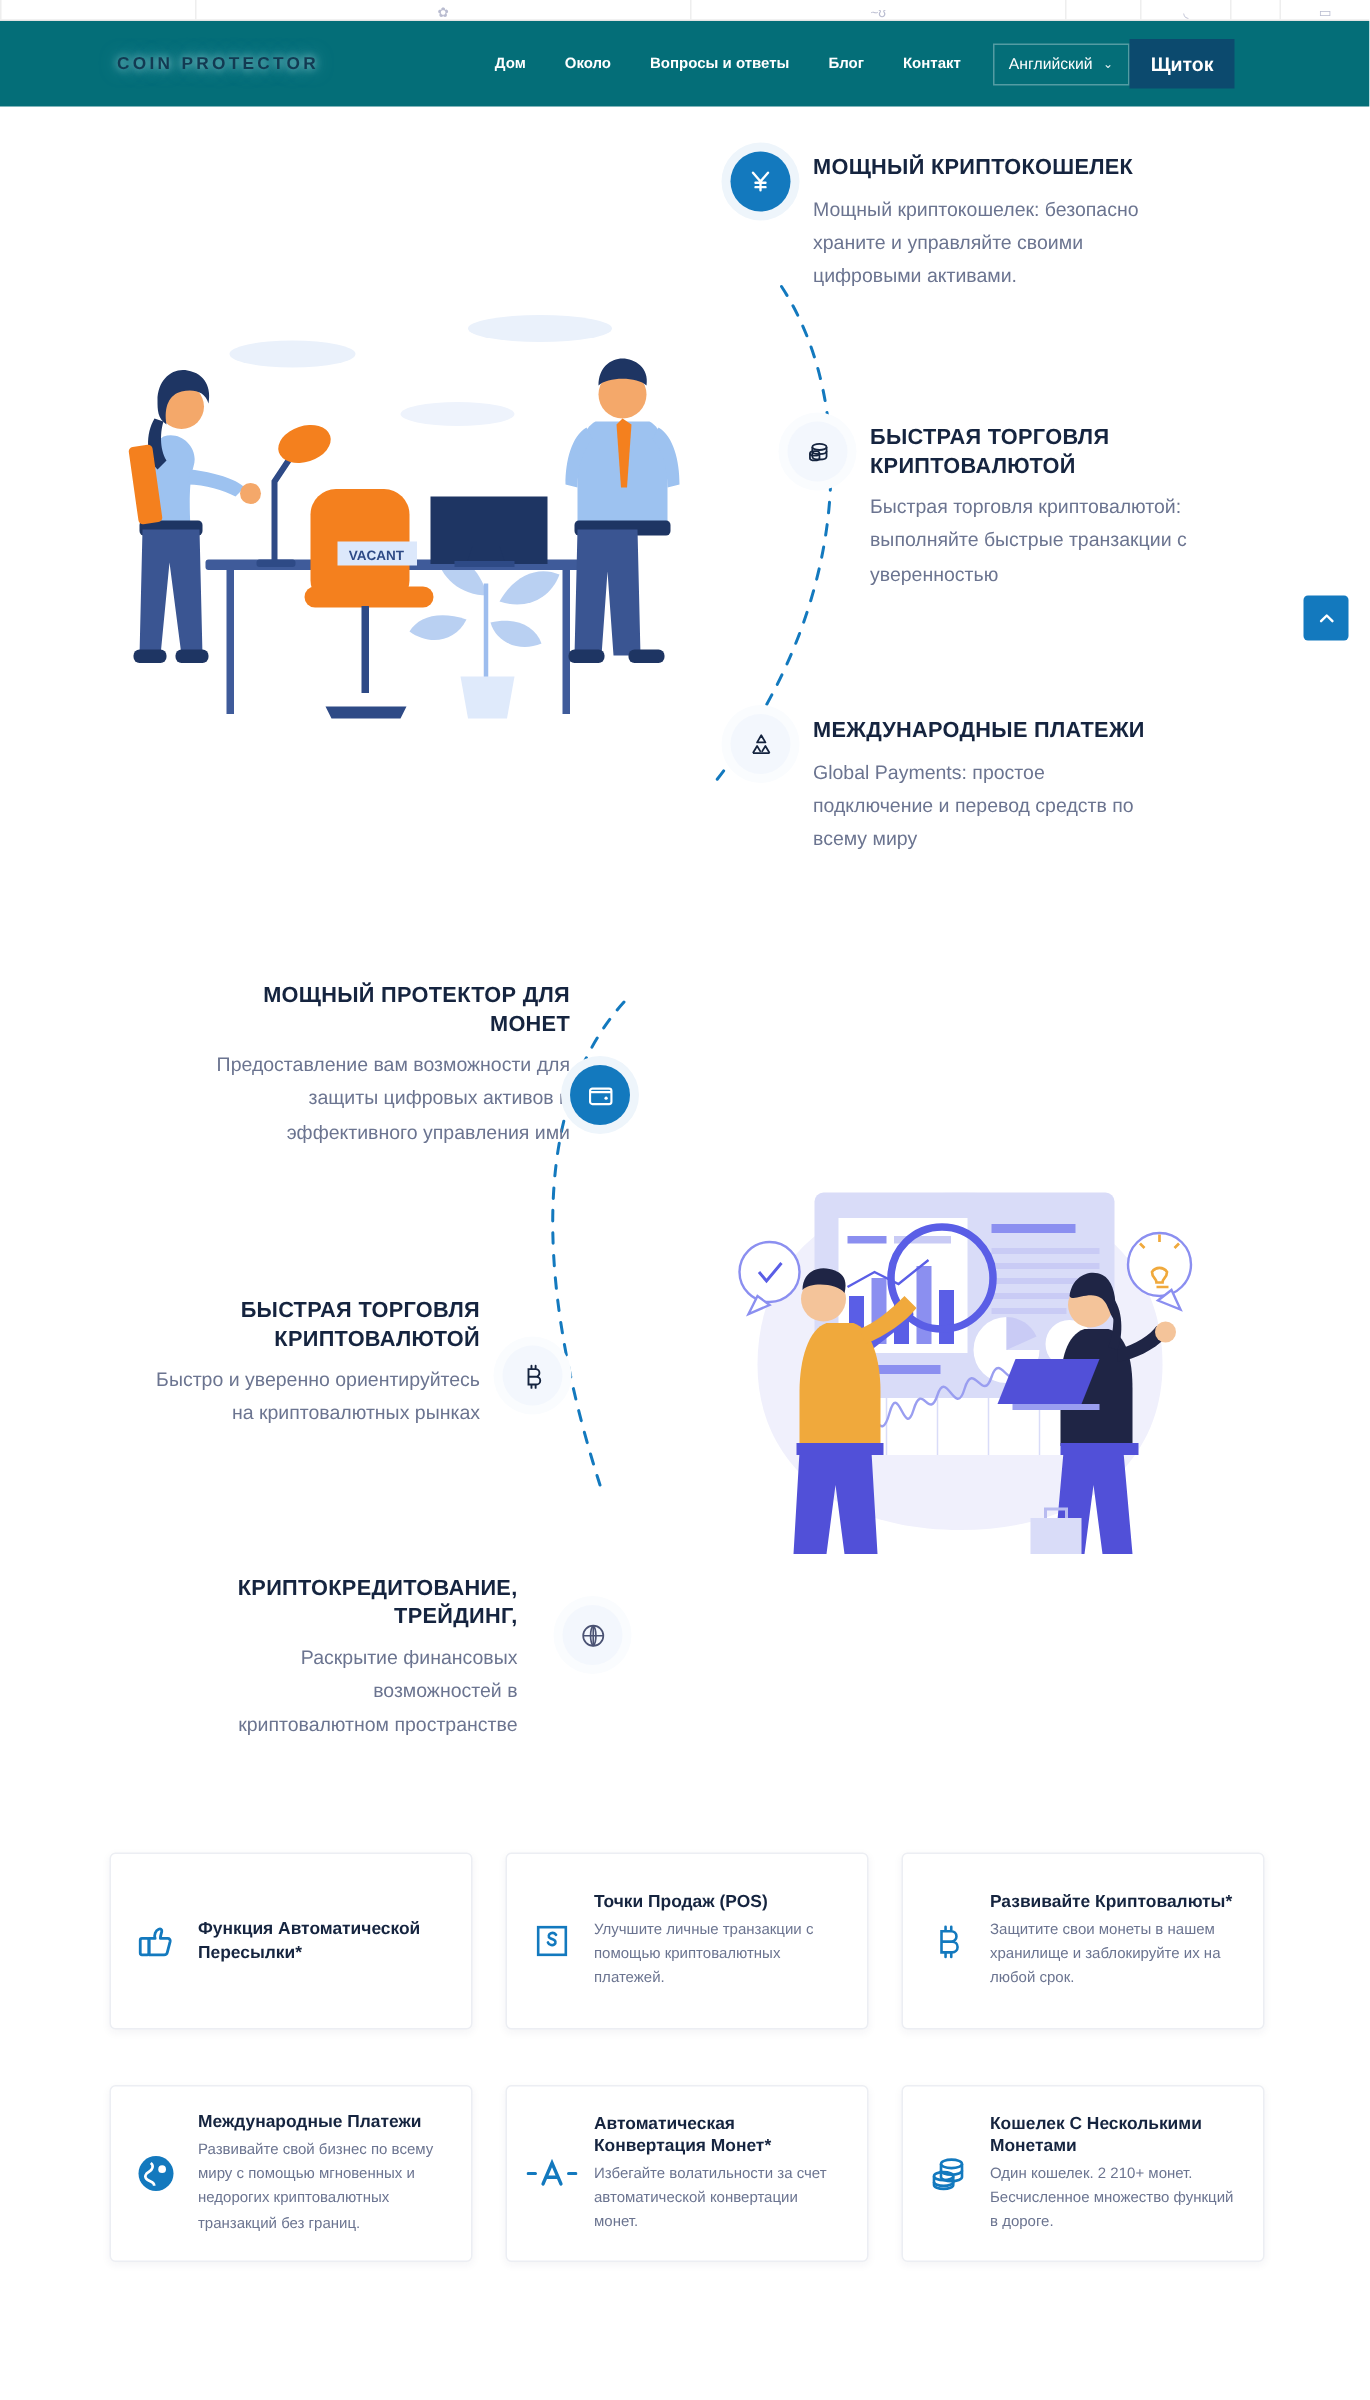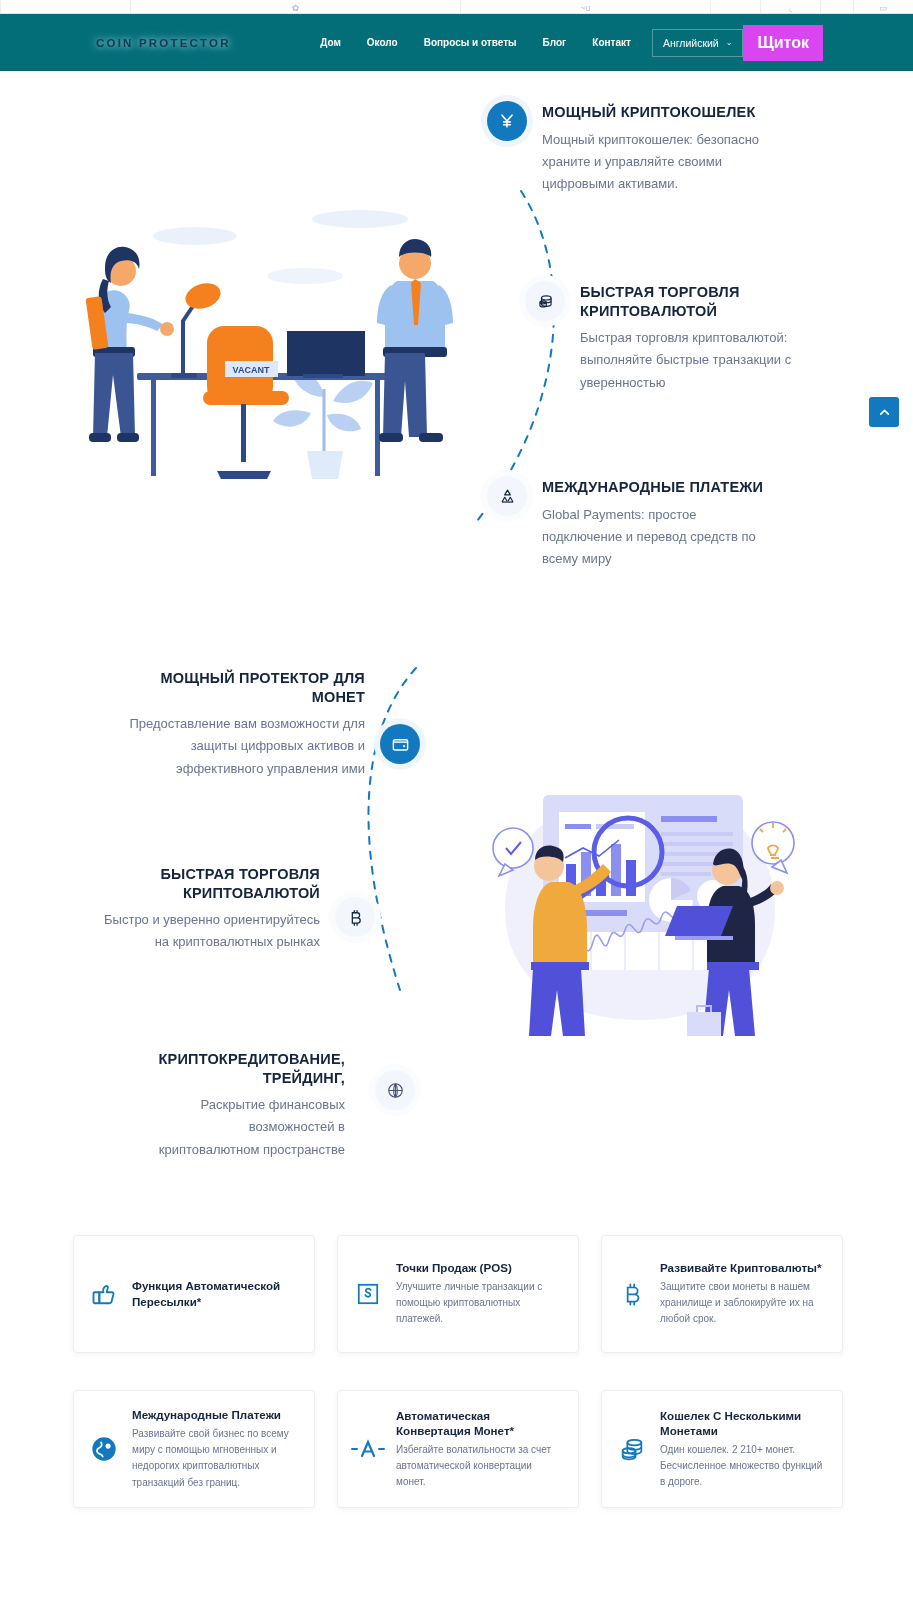--- a/index.html
+++ b/index.html
@@ -19,21 +19,21 @@
   .chrome-cell {
     height: 13px; border-left: 1px solid #eeeeee;
     display: flex; align-items: flex-end; justify-content: center;
     color: #b9bcd0; font-size: 9px; line-height: 9px; overflow: hidden;
   }
 
   
   .site-header {
     position: absolute; top: 14px; left: 0; width: 913px; height: 57px;
     background: #046E78;
-    display: flex; align-items: center; padding-left: 18px;
+    display: flex; align-items: center;
   }
   .brand {
     margin-left: 78px;
     font-size: 11.5px; font-weight: bold; letter-spacing: 2.2px;
     color: #123a52;
     text-shadow: 0 0 6px rgba(180,230,235,.85), 0 0 12px rgba(180,230,235,.55);
     white-space: nowrap;
   }
   .nav { margin-left: auto; margin-right: 90px; display: flex; align-items: center; gap: 0; }
   .nav-link {
@@ -41,21 +41,21 @@
     padding: 0 13px; white-space: nowrap; text-decoration: none;
   }
   .lang-select {
     display: flex; align-items: center; gap: 7px;
     border: 1px solid rgba(255,255,255,.32);
     padding: 7px 10px; margin-left: 8px;
     color: #ffffff; font-size: 10.5px; white-space: nowrap;
   }
   .chev { font-size: 8px; opacity: .9; }
   .shield-btn {
-    background: #d946ef; color: #fff; font-size: 16px; font-weight: bold;
+    background: #0c4a6e; color: #fff; font-size: 13px; font-weight: bold;
     padding: 9px 14px; white-space: nowrap;
   }
 
   
   .feat-title {
     font-size: 14.5px; font-weight: bold; color: #15243f;
     letter-spacing: .2px; line-height: 1.28; text-transform: uppercase;
   }
   .feat-desc {
     font-size: 13px; color: #6b7490; line-height: 1.72; margin-top: 7px;
@@ -74,21 +74,21 @@
   .curve1 { position: absolute; left: 455px; top: 110px; width: 130px; height: 350px; }
   .f1 { position: absolute; left: 487px; top: 30px;  width: 290px; display: flex; gap: 15px; }
   .f2 { position: absolute; left: 525px; top: 210px; width: 290px; display: flex; gap: 15px; }
   .f3 { position: absolute; left: 487px; top: 405px; width: 290px; display: flex; gap: 15px; }
   .f1 .txt, .f2 .txt, .f3 .txt { padding-top: 2px; }
 
   
   .sec2 { position: absolute; top: 630px; left: 0; width: 913px; height: 560px; }
   .illus2 { position: absolute; left: 465px; top: 150px; width: 350px; height: 260px; }
   .curve2 { position: absolute; left: 330px; top: 30px; width: 110px; height: 340px; }
-  .r1 { position: absolute; left: 120px; top: 25px;  width: 300px; display: flex; gap: 15px; justify-content: flex-end; margin-top: 14px; }
+  .r1 { position: absolute; left: 120px; top: 25px;  width: 300px; display: flex; justify-content: flex-end; }
   .r2 { position: absolute; left: 95px;  top: 235px; width: 280px; display: flex; gap: 15px; justify-content: flex-end; }
   .r3 { position: absolute; left: 155px; top: 420px; width: 260px; display: flex; gap: 30px; justify-content: flex-end; }
   .rtxt { text-align: right; }
   .card-row { position: absolute; left: 73px; width: 770px; display: flex; gap: 22px; }
   .row-a { top: 1235px; }
   .row-b { top: 1390px; }
   .card {
     width: 247px; min-height: 118px; background: #fff;
     border: 1px solid #eceef3; border-radius: 4px;
     box-shadow: 0 2px 6px rgba(30,40,80,.05);

